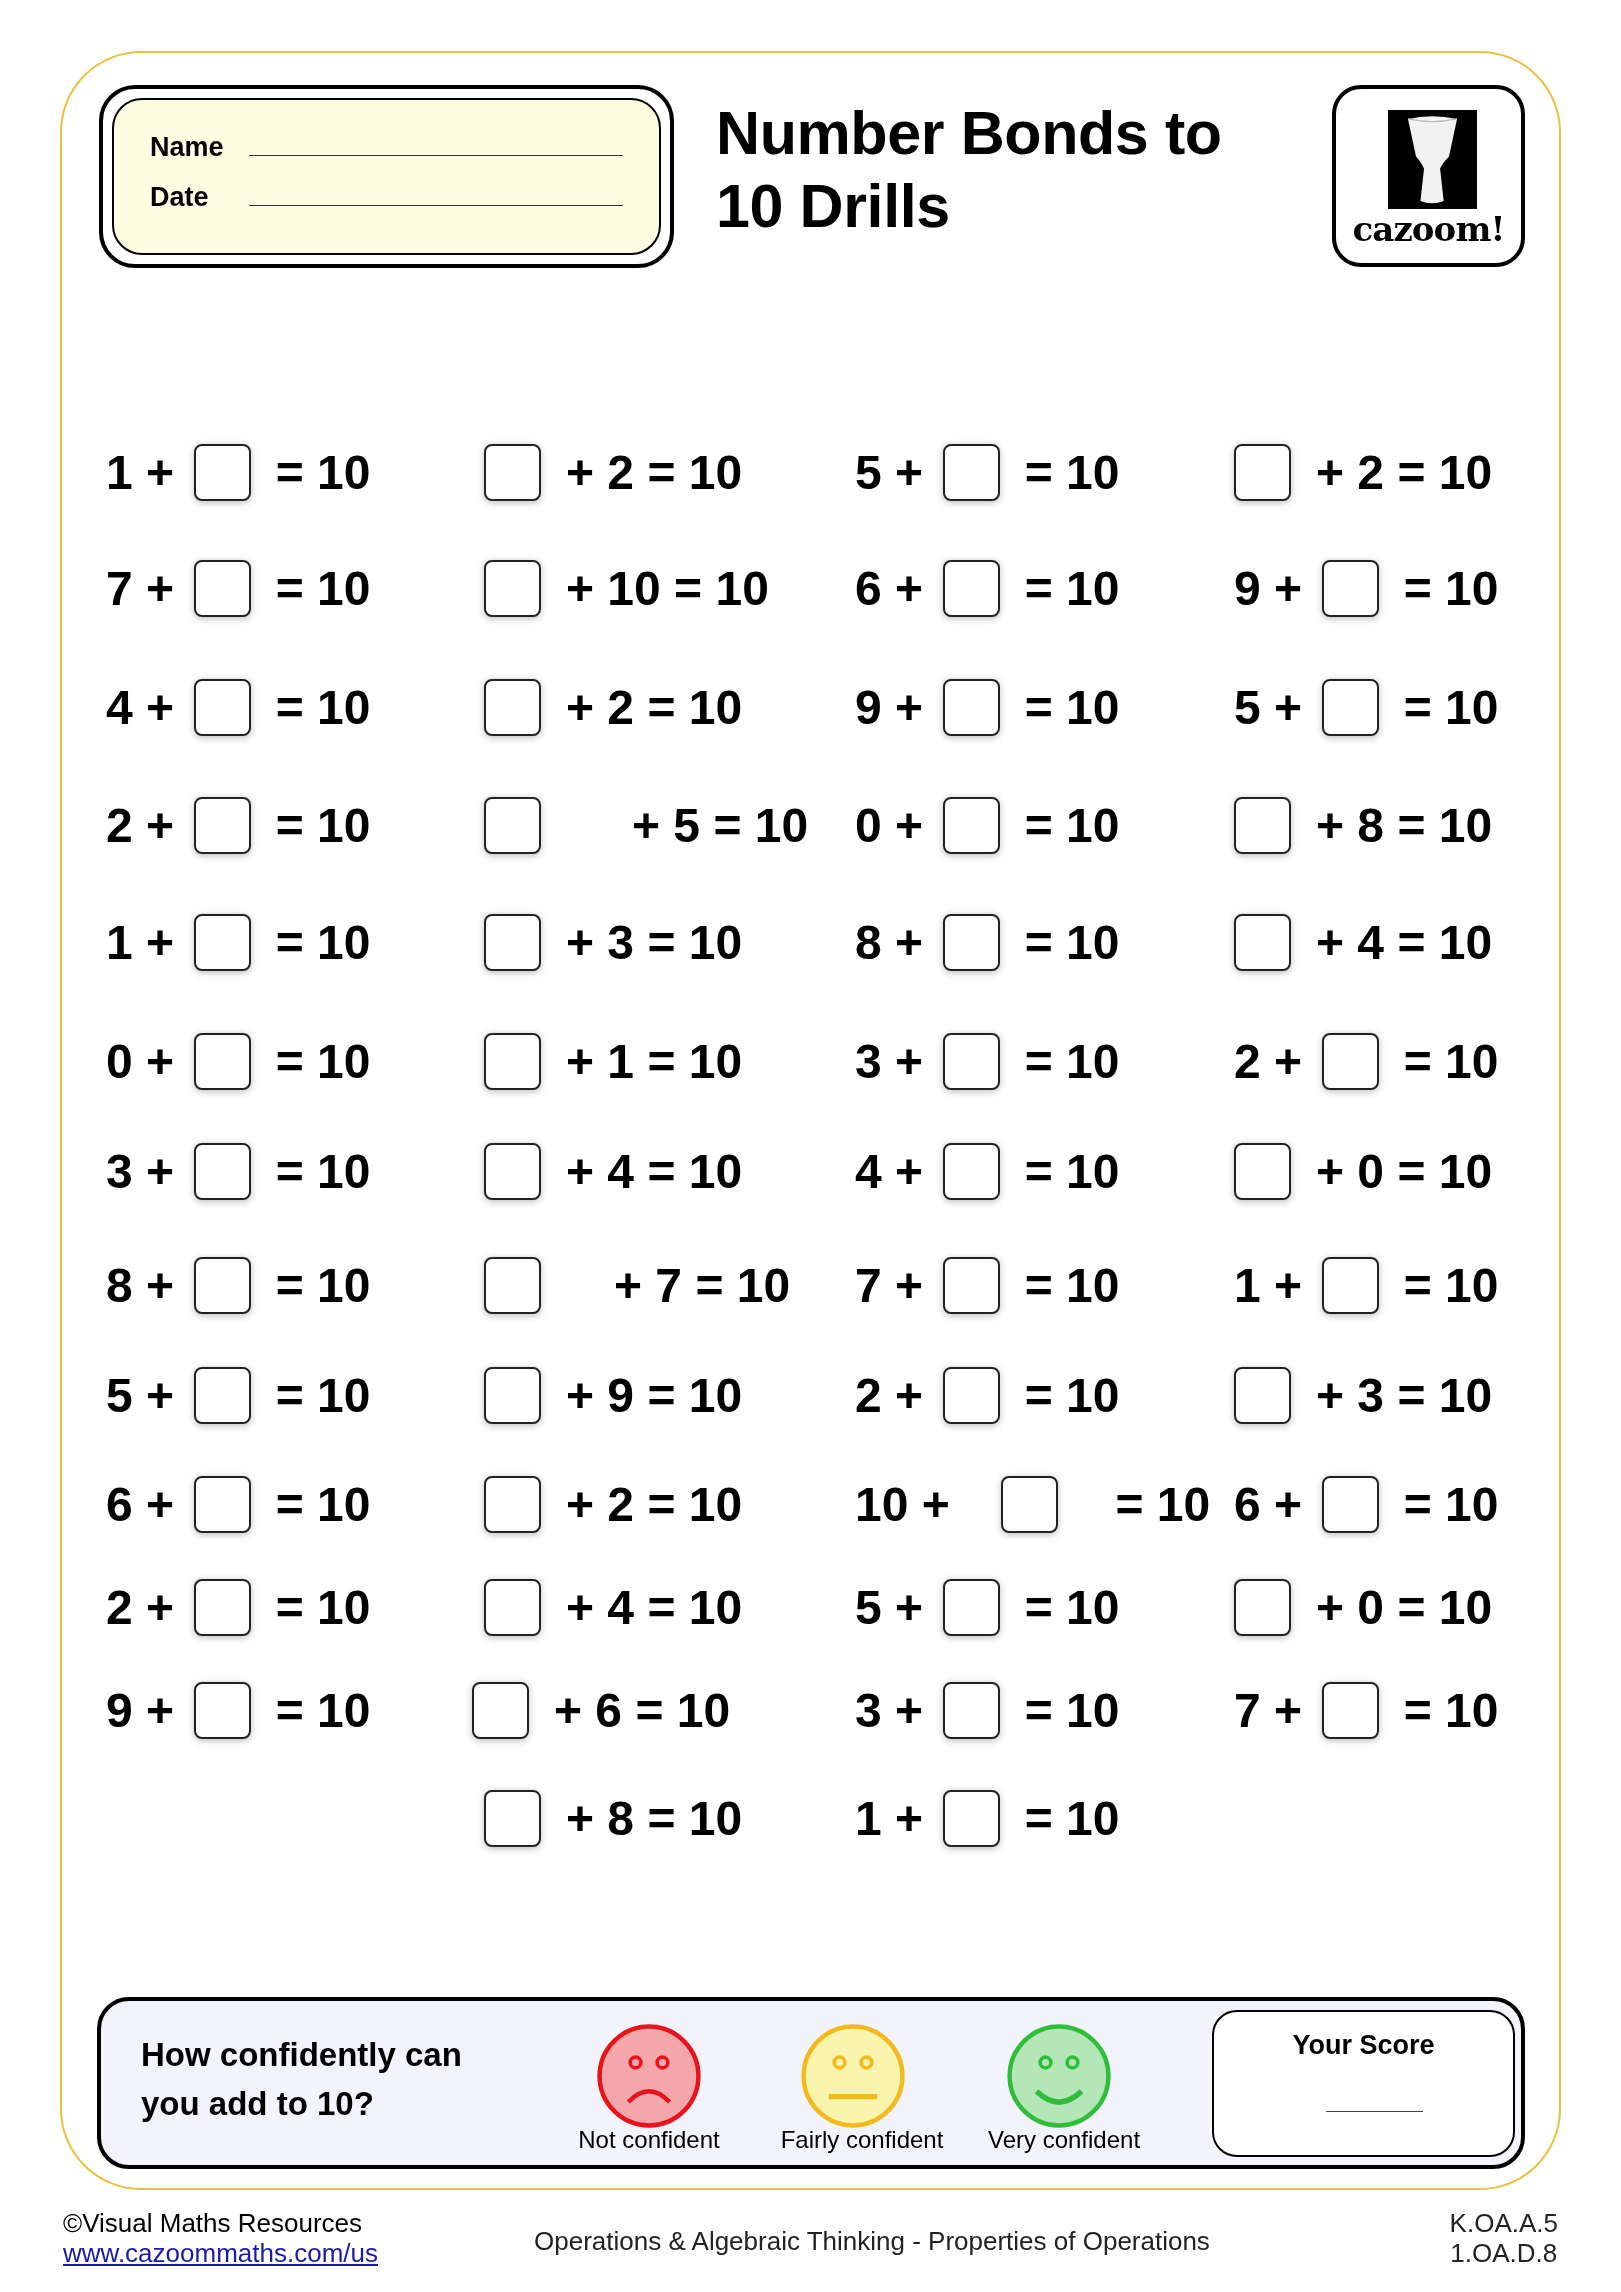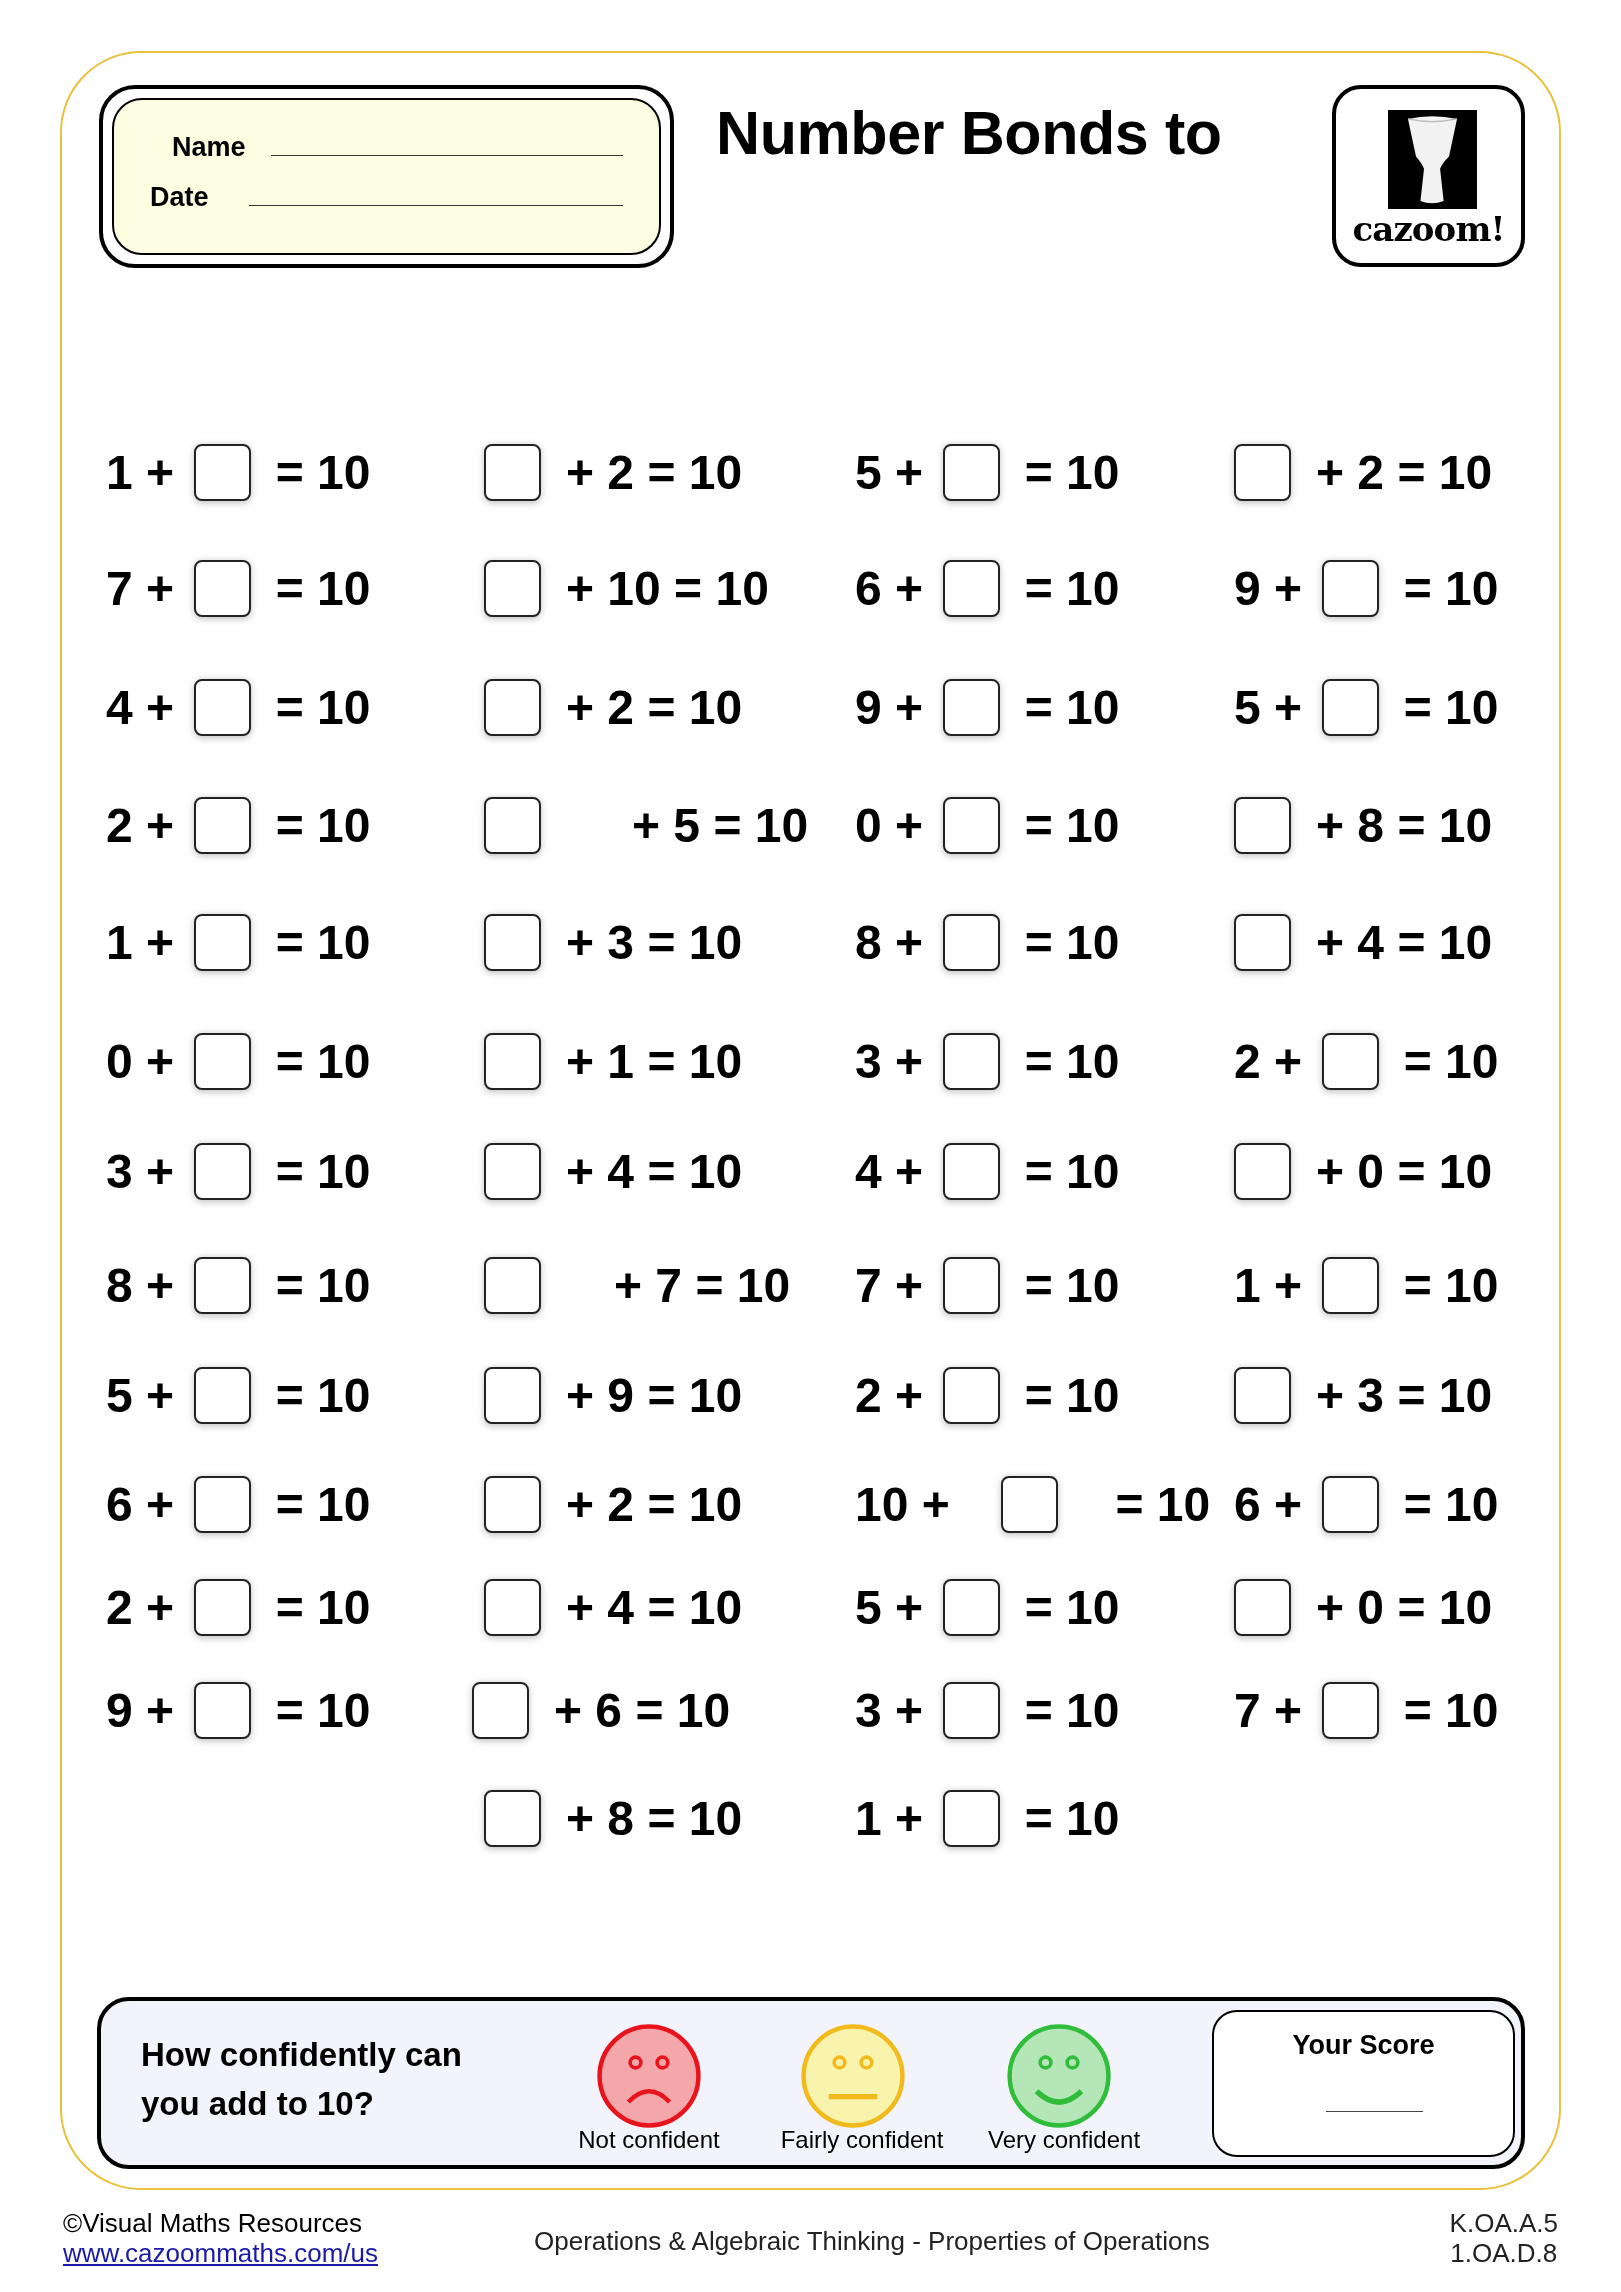--- a/index.html
+++ b/index.html
@@ -42,33 +42,34 @@
     .footer-center { position:absolute; left:534px; top:2226px; font-size:26px; color:#222; }
     .footer-right { position:absolute; right:63px; top:2208px; font-size:26px; line-height:30px; text-align:center; color:#222; }
   </style>
 </head>
 <body>
 
 <div class="page-frame"></div>
 
 <div class="name-box-outer">
   <div class="name-box-inner">
-    <div class="field-row" style="top:27px;margin-left:22px;">
+    <div class="field-row" style="top:27px;">
       <span class="field-label">Name</span>
       <span class="field-line"></span>
     </div>
     <div class="field-row" style="top:77px;">
       <span class="field-label">Date</span>
       <span class="field-line"></span>
     </div>
   </div>
 </div>
 
 <div class="title">
   <div>Number Bonds to</div>
+  <div>10 Drills</div>
 </div>
 
 <div class="logo-box">
   <div class="logo-img">
     <svg width="89" height="99" viewBox="0 0 99 111">
       <path d="M22 10 Q49 4 77 10 L68 52 Q60 60 58 66 L62 102 Q49 107 36 102 L40 66 Q38 60 31 52 Z" fill="#f2f2f2"></path>
       <path d="M22 10 Q49 16 77 10" stroke="#bbb" stroke-width="1.5" fill="none"></path>
     </svg>
   </div>
   <div class="logo-text">cazoom!</div>

